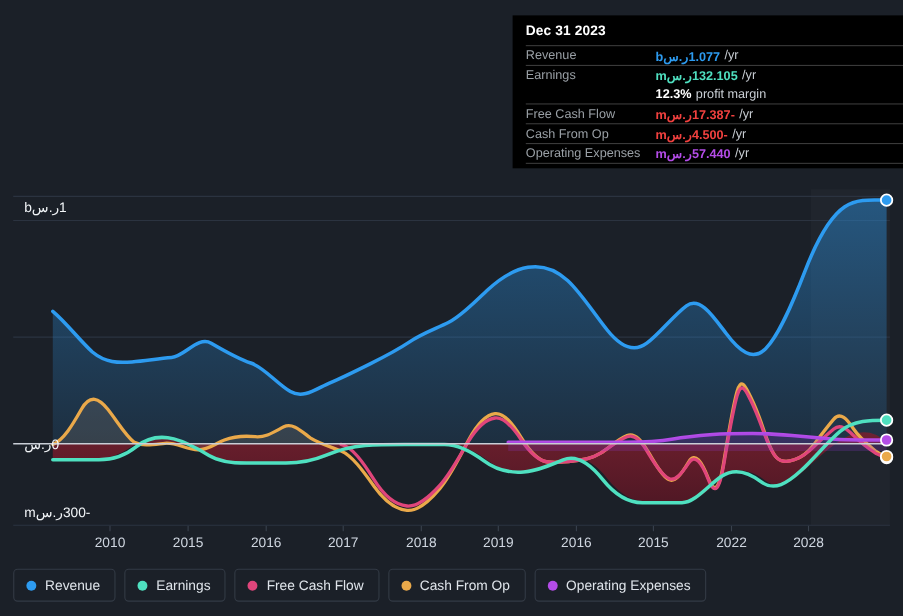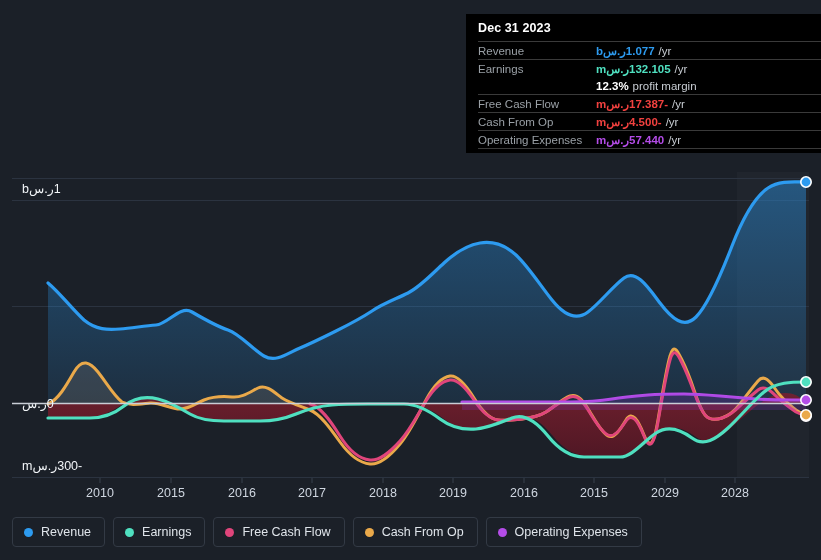--- a/index.html
+++ b/index.html
@@ -299,21 +299,21 @@
   <div class="y-label" id="y-label-bot">-300ر.سm</div>
 
   <div class="x-label" style="left:100px">2010</div>
   <div class="x-label" style="left:171px">2015</div>
   <div class="x-label" style="left:242px">2016</div>
   <div class="x-label" style="left:312px">2017</div>
   <div class="x-label" style="left:383px">2018</div>
   <div class="x-label" style="left:453px">2019</div>
   <div class="x-label" style="left:524px">2016</div>
   <div class="x-label" style="left:594px">2015</div>
-  <div class="x-label" style="left:665px">2029</div>
+  <div class="x-label" style="left:665px">2022</div>
   <div class="x-label" style="left:735px">2028</div>
 
   <div id="tooltip">
     <div id="tooltip-date">Dec 31 2023</div>
 
     <div class="tt-row">
       <span class="tt-label">Revenue</span>
       <span class="tt-value" style="color:#2d9bf0">1.077ر.سb</span>
       <span class="tt-unit">/yr</span>
     </div>

